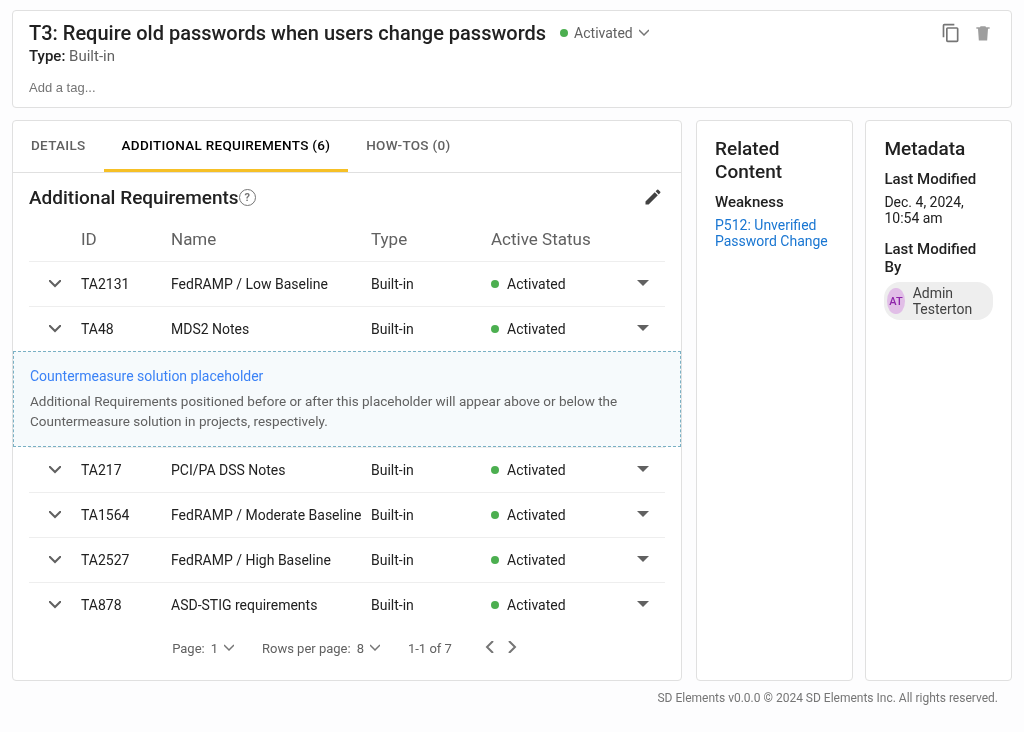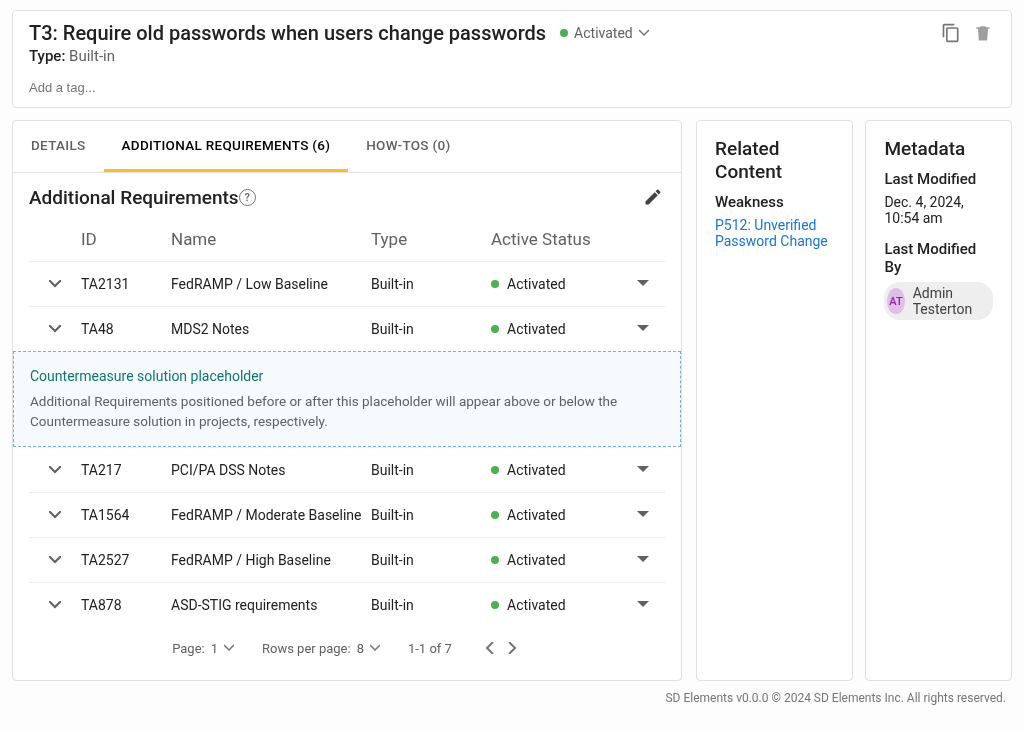--- a/index.html
+++ b/index.html
@@ -60,41 +60,41 @@
   
   .placeholder-box {
     border: 1.5px dashed #79b0c4;
     background: #f6fafc;
     padding: 14px 16px;
     margin: 0 -16px;
     color:#616161;
     font-size:13.5px;
     line-height:1.5;
   }
-  .placeholder-box .ph-title { font-size:14px; color:#0f766e; margin-bottom:4px;}
-  
-  
-  .pager { padding: 14px 8px; display:flex; align-items:center; justify-content:center; gap:28px; color:#616161; font-size:13px;}
+  .placeholder-box .ph-title { font-size:14px; color:#3b82f6; margin-bottom:4px;}
+  
+  
+  .pager { padding: 14px 8px; display:flex; justify-content:center; gap:28px; color:#616161; font-size:13px;}
   .pager .sel { display:inline-flex; align-items:center; gap:6px; cursor:pointer;}
   .pager .arrows { display:flex; gap:6px;}
   .pager .arrows span { cursor:pointer; padding:0 4px; }
   
   
   .side-card { padding: 16px 18px; }
   .side-card h3 { font-size:19px; font-weight:500; margin-bottom:10px;}
   .side-card h4 { font-size:15px; font-weight:500; margin-bottom:6px;}
   .link { color:#1976d2; font-size:14px; cursor:pointer; }
   .meta-block { margin-bottom:14px;}
   .avatar-chip { display:inline-flex; align-items:center; gap:8px; background:#eeeeee; border-radius:16px; padding:3px 12px 3px 3px; font-size:14px; color:#424242;}
   .avatar { width:26px; height:26px; border-radius:50%; background:#e1bee7; color:#8e24aa; display:flex; align-items:center; justify-content:center; font-size:11px; font-weight:500;}
   
   svg { display:block; }
   .chev-down { width:10px; height:10px; }
   
-  .footer { text-align:right; padding:10px 18px 0 0; color:#757575; font-size:12px;}
+  .footer { text-align:right; padding:10px 26px 0 0; color:#757575; font-size:12px;}
 </style>
 </head>
 <body>
 
 <div class="container">
 
   <div class="card header-card">
     <div class="title-row">
       <div class="title-left">
         <h1 class="page-title">T3: Require old passwords when users change passwords</h1>

